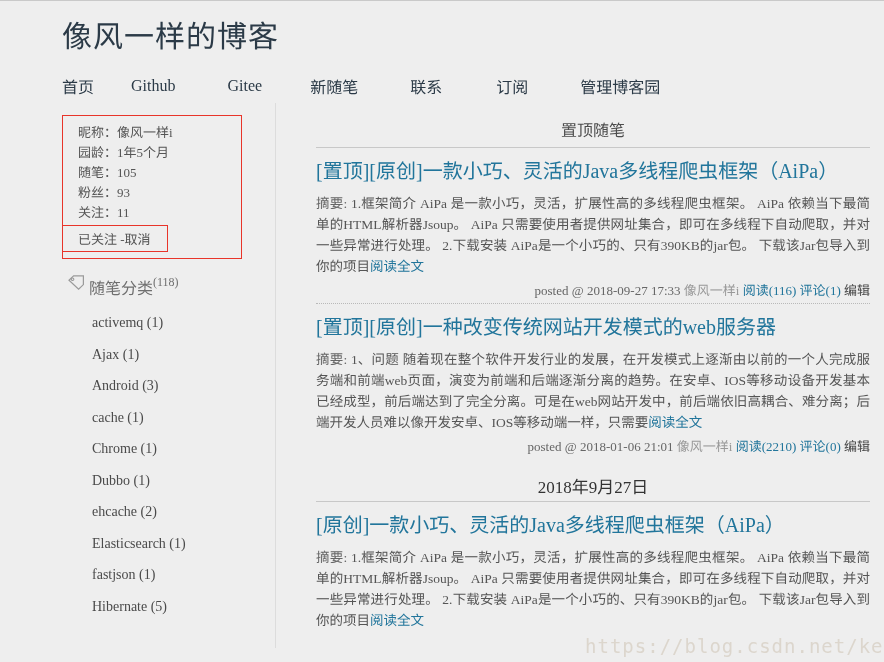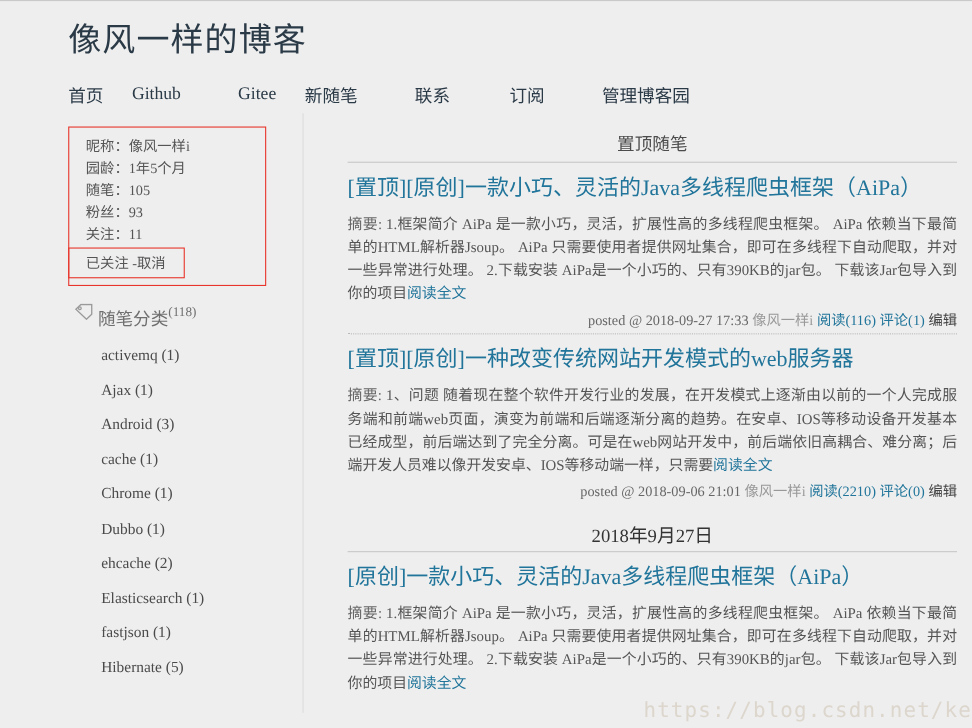--- a/index.html
+++ b/index.html
@@ -47,23 +47,23 @@
     display: flex;
     align-items: center;
   }
   .nav-item {
     font-size: 16px;
     color: #2b3a47;
     text-decoration: none;
     font-family: "Liberation Serif", serif;
     white-space: nowrap;
   }
-  .nav-item:nth-child(1) { margin-right: 26px; }
+  .nav-item:nth-child(1) { margin-right: 37px; }
   .nav-item:nth-child(2) { margin-right: 52px; }
-  .nav-item:nth-child(3) { margin-right: 26px; }
+  .nav-item:nth-child(3) { margin-right: 48px; }
   .nav-item:nth-child(4) { margin-right: 52px; text-align: right; }
   .nav-item:nth-child(5) { margin-right: 54px; }
   .nav-item:nth-child(6) { margin-right: 52px; }
   .nav-item:nth-child(7) { margin-right: 0; }
 
   
   #columns {
     display: flex;
     align-items: flex-start;
     padding-left: 10px;
@@ -345,21 +345,21 @@
         </div>
         <hr class="post-sep">
       </article>
 
       <article class="post">
         <div class="post-title">
           <a href="#">[置顶][原创]一种改变传统网站开发模式的web服务器</a>
         </div>
         <p class="post-summary"><span class="summary-label">摘要: </span><span>1、问题 随着现在整个软件开发行业的发展，在开发模式上逐渐由以前的一个人完成服务端和前端web页面，演变为前端和后端逐渐分离的趋势。在安卓、IOS等移动设备开发基本已经成型，前后端达到了完全分离。可是在web网站开发中，前后端依旧高耦合、难分离；后端开发人员难以像开发安卓、IOS等移动端一样，只需要</span><a class="read-more" href="#">阅读全文</a></p>
         <div class="post-meta">
-          <span>posted @ </span><span>2018-09-06 21:01</span>
+          <span>posted @ </span><span>2018-01-06 21:01</span>
           <span class="meta-author">像风一样i</span>
           <a class="meta-link" href="#">阅读(2210)</a>
           <a class="meta-link" href="#">评论(0)</a>
           <a class="meta-edit" href="#">编辑</a>
         </div>
       </article>
 
       <h2 class="date-title">2018年9月27日</h2>
       <hr class="section-rule">
 

